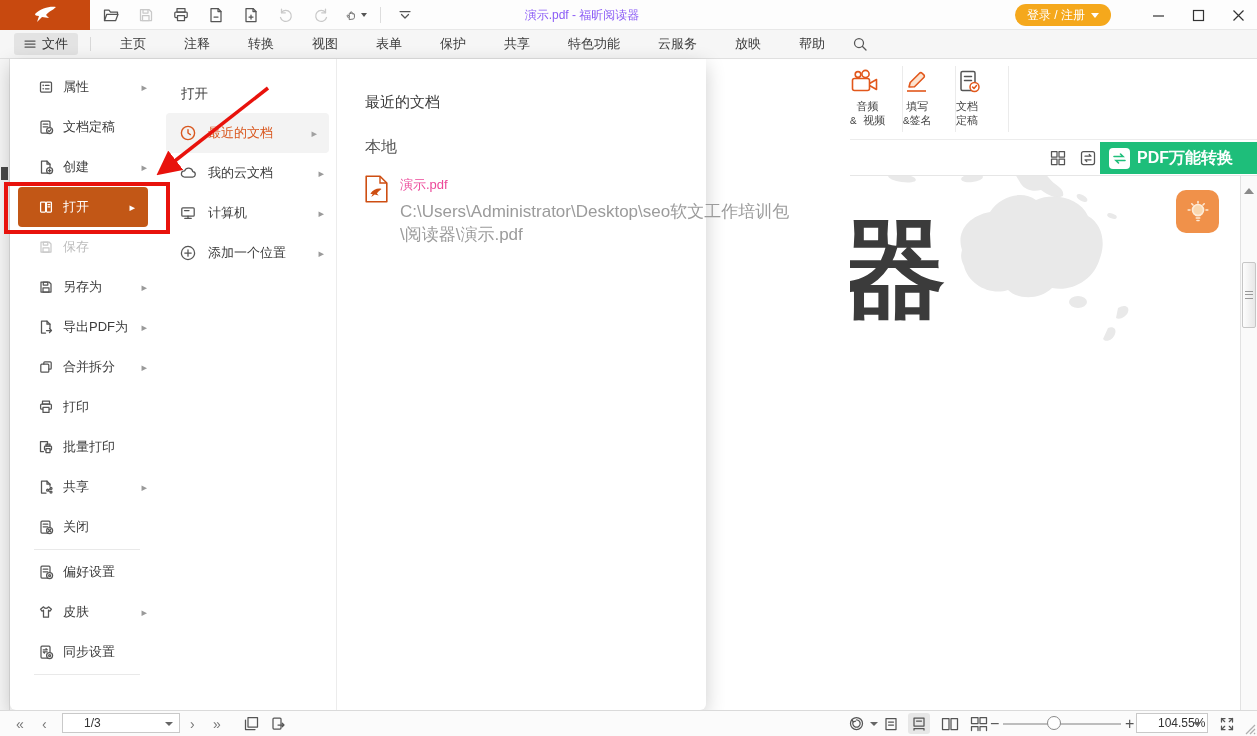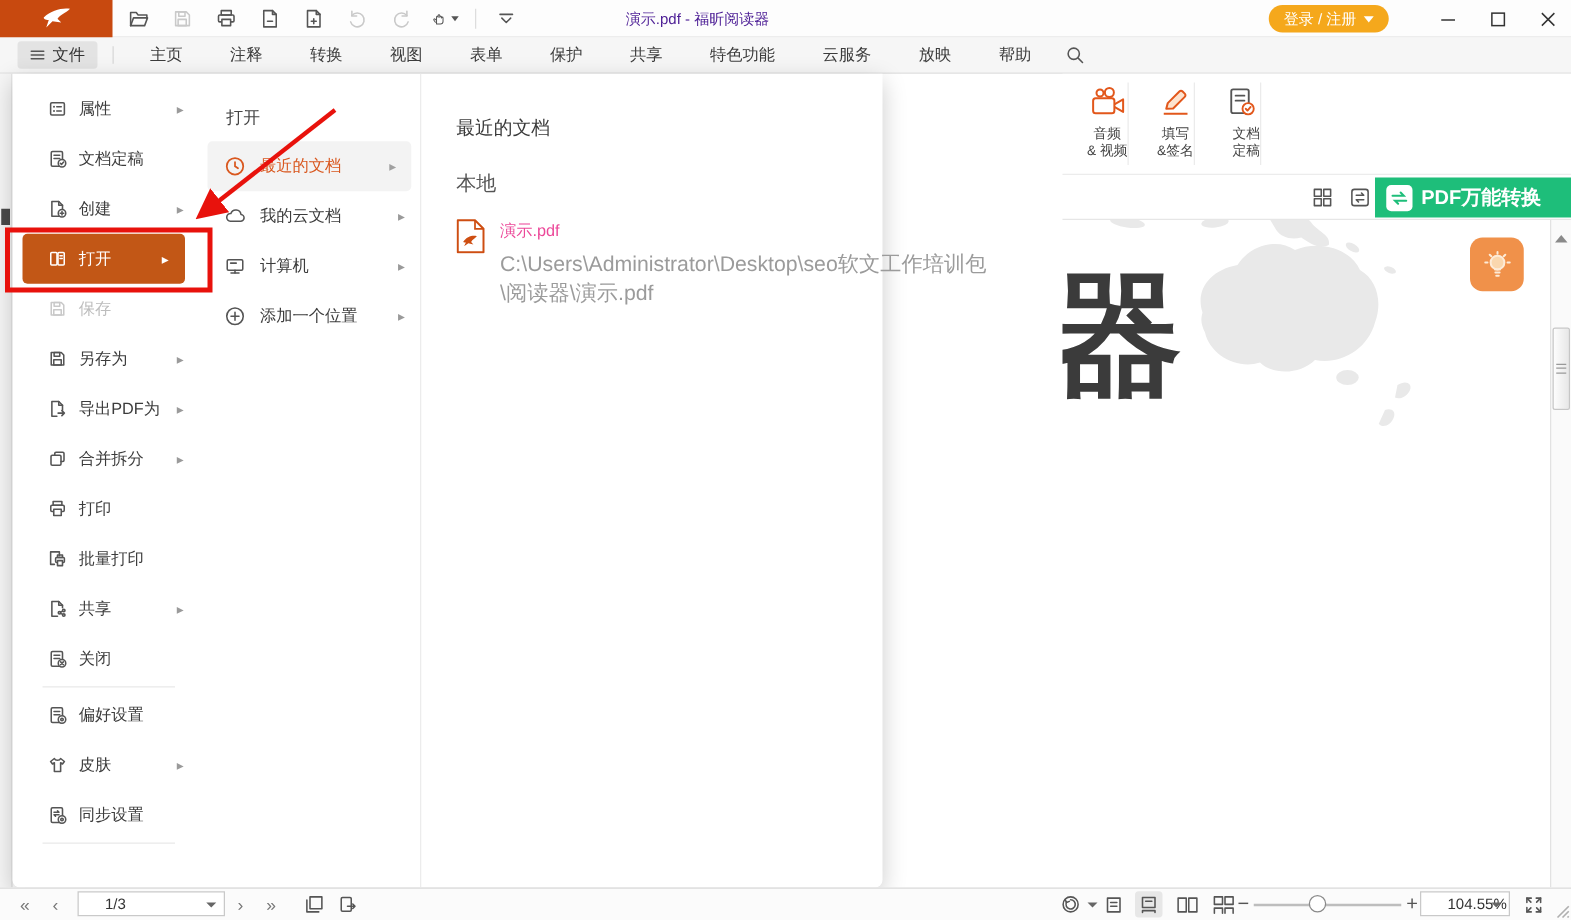--- a/index.html
+++ b/index.html
@@ -9,36 +9,36 @@
   svg { display:block; }
   .ico { stroke:#555; fill:none; stroke-width:1.25; stroke-linecap:round; stroke-linejoin:round; }
 
   
   .titlebar { position:absolute; left:0; top:0; width:1257px; height:30px; background:#FDFDFD; border-bottom:1px solid #E8E8E8; }
   .logo { position:absolute; left:0; top:0; width:90px; height:30px; background:#C8490F; display:flex; align-items:center; justify-content:center; }
   .qat { position:absolute; left:100px; top:0; height:30px; display:flex; align-items:center; gap:13px; }
   .qat .qbtn { width:22px; height:22px; display:flex; align-items:center; justify-content:center; }
   .qat .dis svg { stroke:#C9C9C9; }
   .qat-sep { width:1px; height:16px; background:#DDD; }
-  .wtitle { position:absolute; left:388px; width:340px; top:0; height:30px; display:flex; align-items:center; justify-content:center; font-size:12px; color:#4c1d95; }
+  .wtitle { position:absolute; left:412px; width:340px; top:0; height:30px; display:flex; align-items:center; justify-content:center; font-size:12px; color:#8b5cf6; }
   .login { position:absolute; right:146px; top:4px; height:22px; padding:0 12px; background:#F5A81C; border-radius:11px; color:#fff; font-size:12px; display:flex; align-items:center; gap:6px; cursor:pointer; }
   .login .caret { border-left:4px solid transparent; border-right:4px solid transparent; border-top:5px solid #fff; width:0; height:0; }
   .winctl { position:absolute; right:6px; top:0; height:30px; display:flex; align-items:center; gap:14px; }
   .winctl .wbtn { width:26px; height:26px; display:flex; align-items:center; justify-content:center; }
 
   
   .menubar { position:absolute; left:0; top:30px; width:1257px; height:29px; background:#F6F6F6; border-bottom:1px solid #E0E0E0; display:flex; align-items:center; font-size:13px; color:#3C3C3C; }
   .filebtn { margin-left:14px; height:22px; padding:0 10px; background:#E3E3E3; border-radius:3px; display:flex; align-items:center; gap:6px; color:#333; }
   .mb-sep { width:1px; height:14px; background:#D8D8D8; margin:0 10px 0 12px; }
   .mitem { padding:0 19px; height:29px; display:flex; align-items:center; }
   .msearch { padding:0 8px; }
 
   
   .ribbonR { position:absolute; left:850px; top:59px; width:407px; height:81px; background:#fff; border-bottom:1px solid #ECECEC; display:flex; }
-  .bigbtn { width:52px; height:78px; margin-top:2px; display:flex; flex-direction:column; align-items:flex-end; padding-top:8px; }
+  .bigbtn { width:52px; height:78px; margin-top:2px; display:flex; flex-direction:column; align-items:flex-start; padding-top:8px;font-family:Liberation Mono, monospace; }
   .bigbtn .lbl { font-size:11px; color:#444; line-height:14px; text-align:center; margin-top:5px; }
   .rib-sep { width:1px; height:66px; background:#EBEBEB; margin-top:7px; }
   .subbar { position:absolute; left:850px; top:140px; width:407px; height:36px; background:#fff; border-bottom:1px solid #E6E6E6; }
   .sb-ic { position:absolute; top:8px; width:20px; height:20px; display:flex; align-items:center; justify-content:center; }
   .convertbtn { position:absolute; left:250px; top:2px; width:157px; height:32px; background:#1EBE7A; color:#fff; display:flex; align-items:center; gap:7px; padding-left:9px; font-size:16px; font-weight:600; cursor:pointer; }
   .convicon { width:21px; height:21px; background:#fff; border-radius:4px; display:flex; align-items:center; justify-content:center; }
   .docarea { position:absolute; left:850px; top:176px; width:407px; height:534px; background:#FFF; overflow:hidden; }
   .bigchar { position:absolute; left:-10px; top:40px; font-size:106px; font-weight:800; color:#3B3B3B; line-height:1; }
   .bulb { position:absolute; left:326px; top:14px; width:43px; height:43px; background:#F0914A; border-radius:10px; display:flex; align-items:center; justify-content:center; cursor:pointer; }
   .vscroll { position:absolute; right:0; top:0; width:17px; height:534px; background:#FAFAFA; border-left:1px solid #E2E2E2; }

